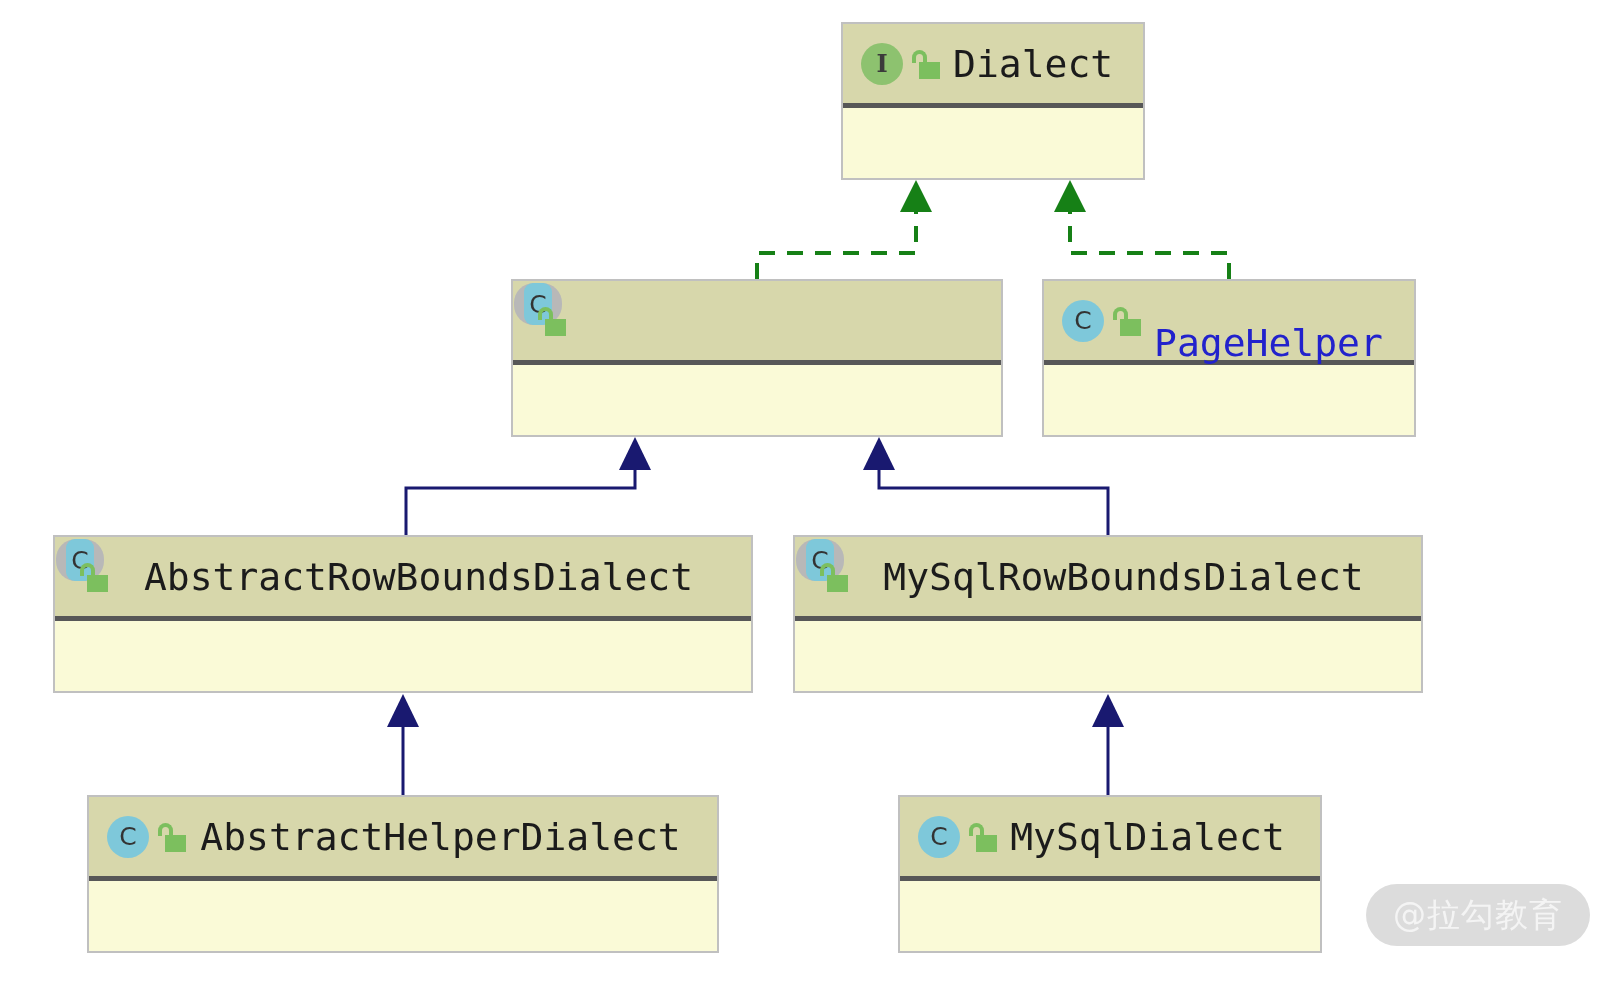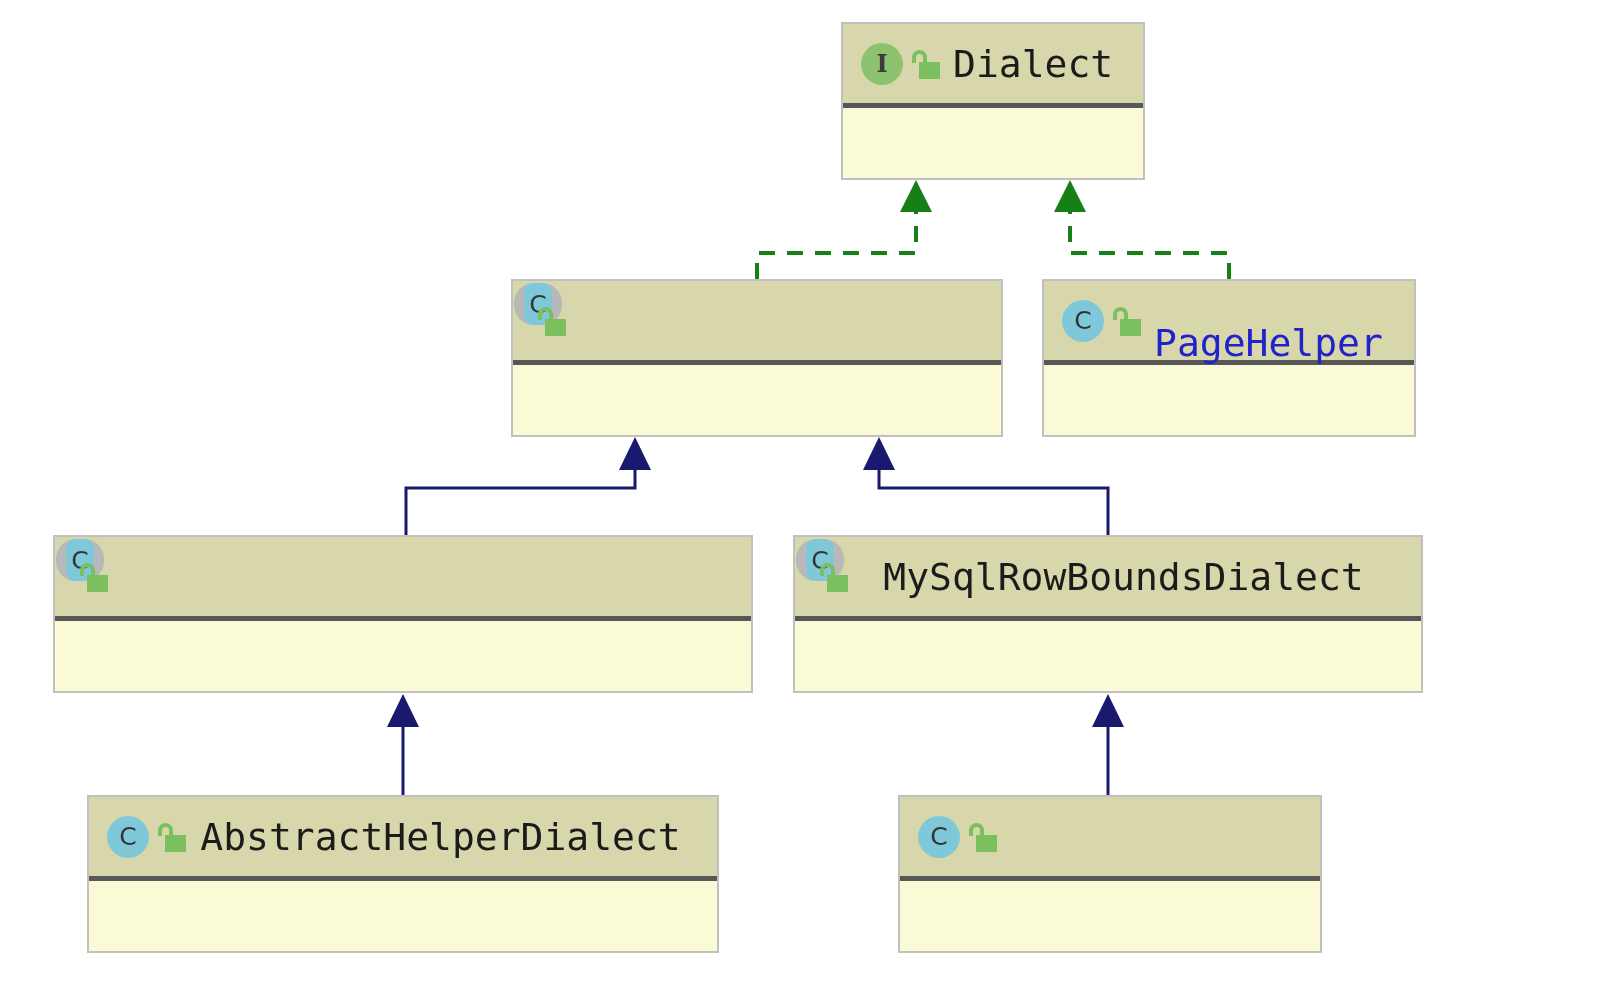--- a/index.html
+++ b/index.html
@@ -268,20 +268,21 @@
     <div class="uml-header">
       <span class="icon-wrap icon-abstract">
         <span class="arc-l"></span>
           <span class="arc-r"></span>
         <span class="core">C</span>
       </span>
       <span class="icon-lock" style="margin-left:8px;">
         <span class="shackle"></span>
           <span class="body"></span>
       </span>
+      <span class="uml-title">AbstractRowBoundsDialect</span>
     </div>
     <div class="uml-body" style="height:69px;"></div>
   </div>
 
   <div class="uml-class" style="left:793px; top:535px; width:630px; height:158px;">
     <div class="uml-header">
       <span class="icon-wrap icon-abstract">
         <span class="arc-l"></span>
           <span class="arc-r"></span>
         <span class="core">C</span>
@@ -311,18 +312,20 @@
 
   <div class="uml-class" style="left:898px; top:795px; width:424px; height:158px;">
     <div class="uml-header">
       <span class="icon-wrap">
         <span class="icon-class">C</span>
       </span>
       <span class="icon-lock">
         <span class="shackle"></span>
           <span class="body"></span>
       </span>
-    </div>
-    <div class="uml-body" style="height:69px;"></div>
-  </div>
-
+      <span class="uml-title">MySqlDialect</span>
+    </div>
+    <div class="uml-body" style="height:69px;"></div>
+  </div>
+
+  <div id="watermark" style="left:1366px; top:884px; width:224px; height:62px;">@拉勾教育</div>
 
 </div>
 
 </body></html>

